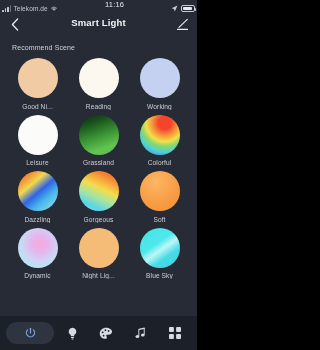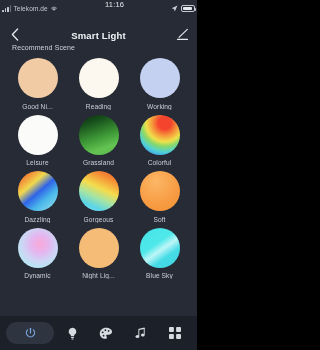--- a/index.html
+++ b/index.html
@@ -92,21 +92,21 @@
     width:85%;
     background:#e6e9ee;
     border-radius:1px;
   }
 
   
   .navbar {
     height: 24px;
     flex: 0 0 24px;
     display: flex;
-    align-items: flex-end;
+    align-items: flex-start;
     padding: 0 8px;
     box-sizing: border-box;
     position: relative;
   }
   .nav-back {
     width: 14px; height: 14px;
     display: flex; align-items: center; justify-content: center;
     cursor: pointer;
   }
   .nav-title {

